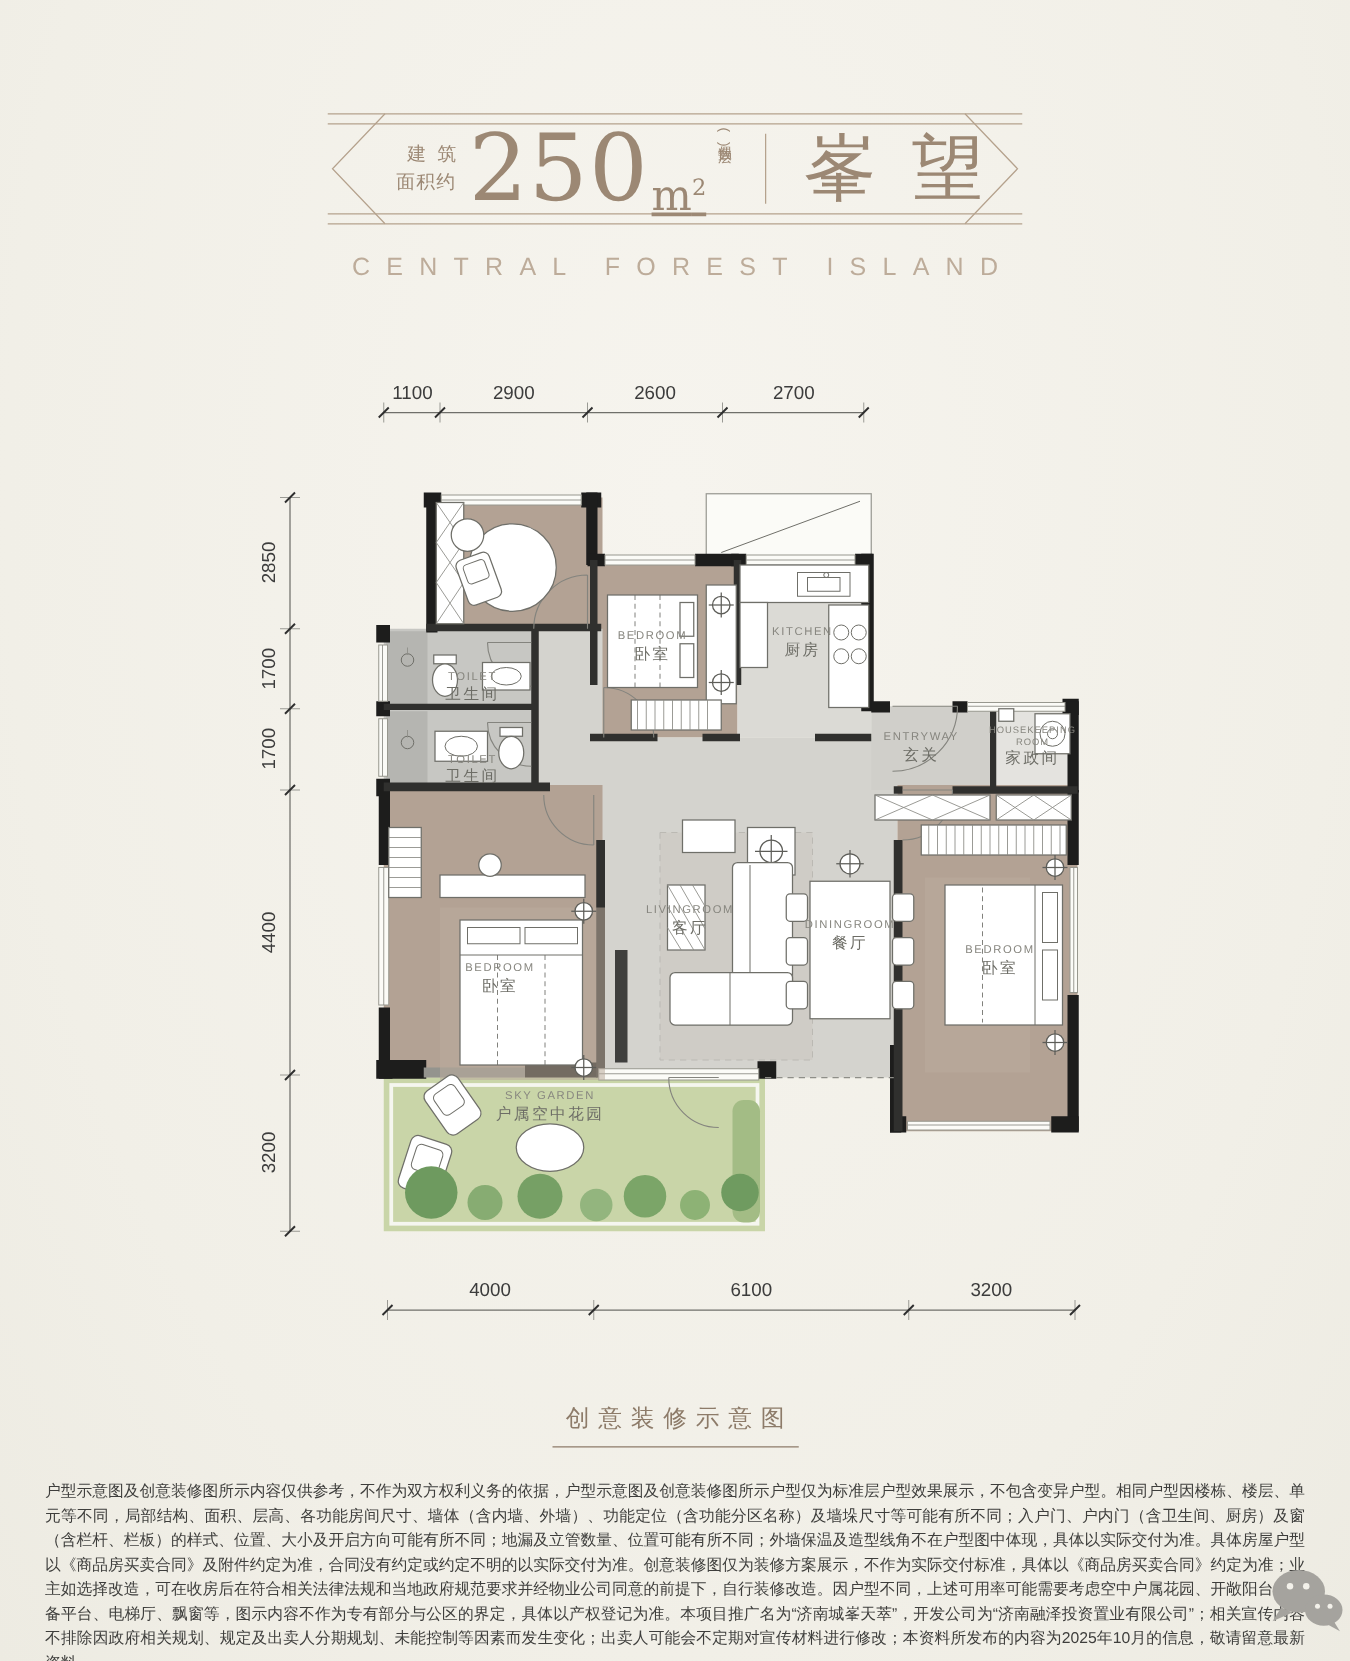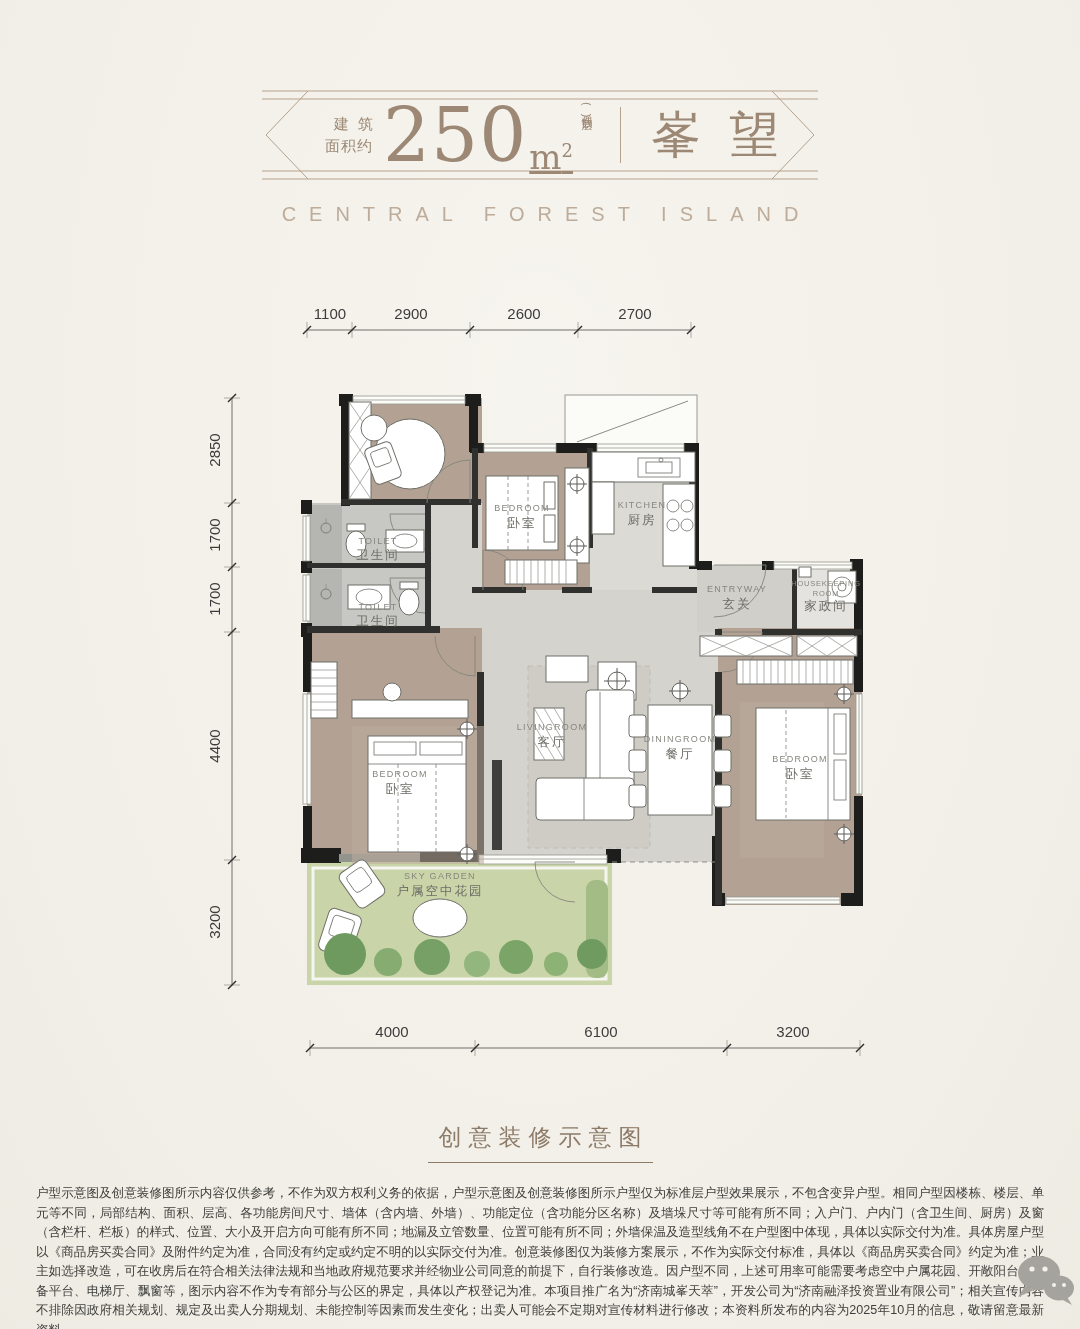--- a/index.html
+++ b/index.html
@@ -16,21 +16,21 @@
   .badge-frame { position:absolute; left:0; top:0; }
   .badge-content { position:absolute; left:12px; top:0; width:100%; height:100%;
     display:flex; align-items:center; justify-content:center; color:#9c8874; }
   .area-label { font-size:15px; line-height:1.5; text-align:right; margin-right:10px; letter-spacing:1px;}
   .area-label .l1 { display:block; letter-spacing:.62em; margin-right:-.62em; }
   .area-value { font-family:"DejaVu Serif", serif; font-size:74px; line-height:1; letter-spacing:1px; }
   .area-unit { font-family:"DejaVu Serif", serif; font-size:34px; align-self:flex-end; margin:0 4px 10px 2px;text-decoration:underline; }
   .area-unit sup { font-size:18px; }
   .floor-note { writing-mode:vertical-rl; font-size:11px; letter-spacing:2px; height:66px; margin-left:2px; }
   .badge-divider { width:1px; height:56px; background:#b5a28d; margin:0 30px 0 26px; }
-  .project-name { font-family:"DejaVu Serif", serif; font-size:50px; letter-spacing:28px; margin-right:-28px; }
+  .project-name { font-family:"DejaVu Serif", serif; font-size:58px; letter-spacing:28px; margin-right:-28px; }
   .subtitle { position:absolute; left:0; top:203px; width:100%; text-align:center;
     font-size:20px; letter-spacing:13px; text-indent:13px; color:#bdac9a; }
   
   .plan-svg { position:absolute; left:0; top:278px; }
   .dimt { font-family:"Liberation Sans",sans-serif; font-size:15px; fill:#3c3c3c; text-anchor:middle; }
   .lblE { font-family:"Liberation Sans",sans-serif; font-size:9px; letter-spacing:1.3px; fill:#87867f; text-anchor:middle; }
   .lblEs{ font-family:"Liberation Sans",sans-serif; font-size:7.5px; letter-spacing:.8px; fill:#87867f; text-anchor:middle; }
   .lblC { font-family:"Liberation Sans",sans-serif; font-size:12.5px; letter-spacing:2px; fill:#6d6d66; text-anchor:middle; }
   .w  { fill:#1d1d1c; }
   .iw { fill:#30302e; }
@@ -38,21 +38,21 @@
   .fl { fill:none; stroke:#6f6f69; stroke-width:.8; }
   .hl { stroke:#8d8d87; stroke-width:.7; }
   .dml{ stroke:#6f6f6a; stroke-width:1; }
   .tick{ stroke:#2e2e2e; stroke-width:1.5; }
   .win{ fill:#fbfbf7; stroke:#98988f; stroke-width:.8; }
   .arc{ fill:none; stroke:#84847e; stroke-width:.9; }
   .cph circle{ fill:#fff; stroke:#5d5d58; stroke-width:1; }
   .cph line{ stroke:#5d5d58; stroke-width:1; }
   
   .caption-wrap { position:absolute; left:0; top:1122px; width:100%; text-align:center; }
-  .caption { display:inline-block; font-family:Liberation Sans, sans-serif; font-size:23px;
+  .caption { display:inline-block; font-family:Liberation Sans, sans-serif; font-size:19px;
     letter-spacing:7px; color:#8d7b69; border-bottom:1px solid #8d7b69; padding:0 4px 9px 11px; }
   .disclaimer { position:absolute; left:36px; top:1184px; width:1008px;
     font-size:12.6px; line-height:1.55; color:#3e3e3c; text-align:justify; }
   .watermark { position:absolute; right:4px; top:1254px; display:flex; align-items:center;
     gap:8px; color:#b2b0ab; font-size:39px; letter-spacing:2px; }
   .wechat-icon { flex:0 0 auto; }
 </style>
 </head>
 <body>
 

